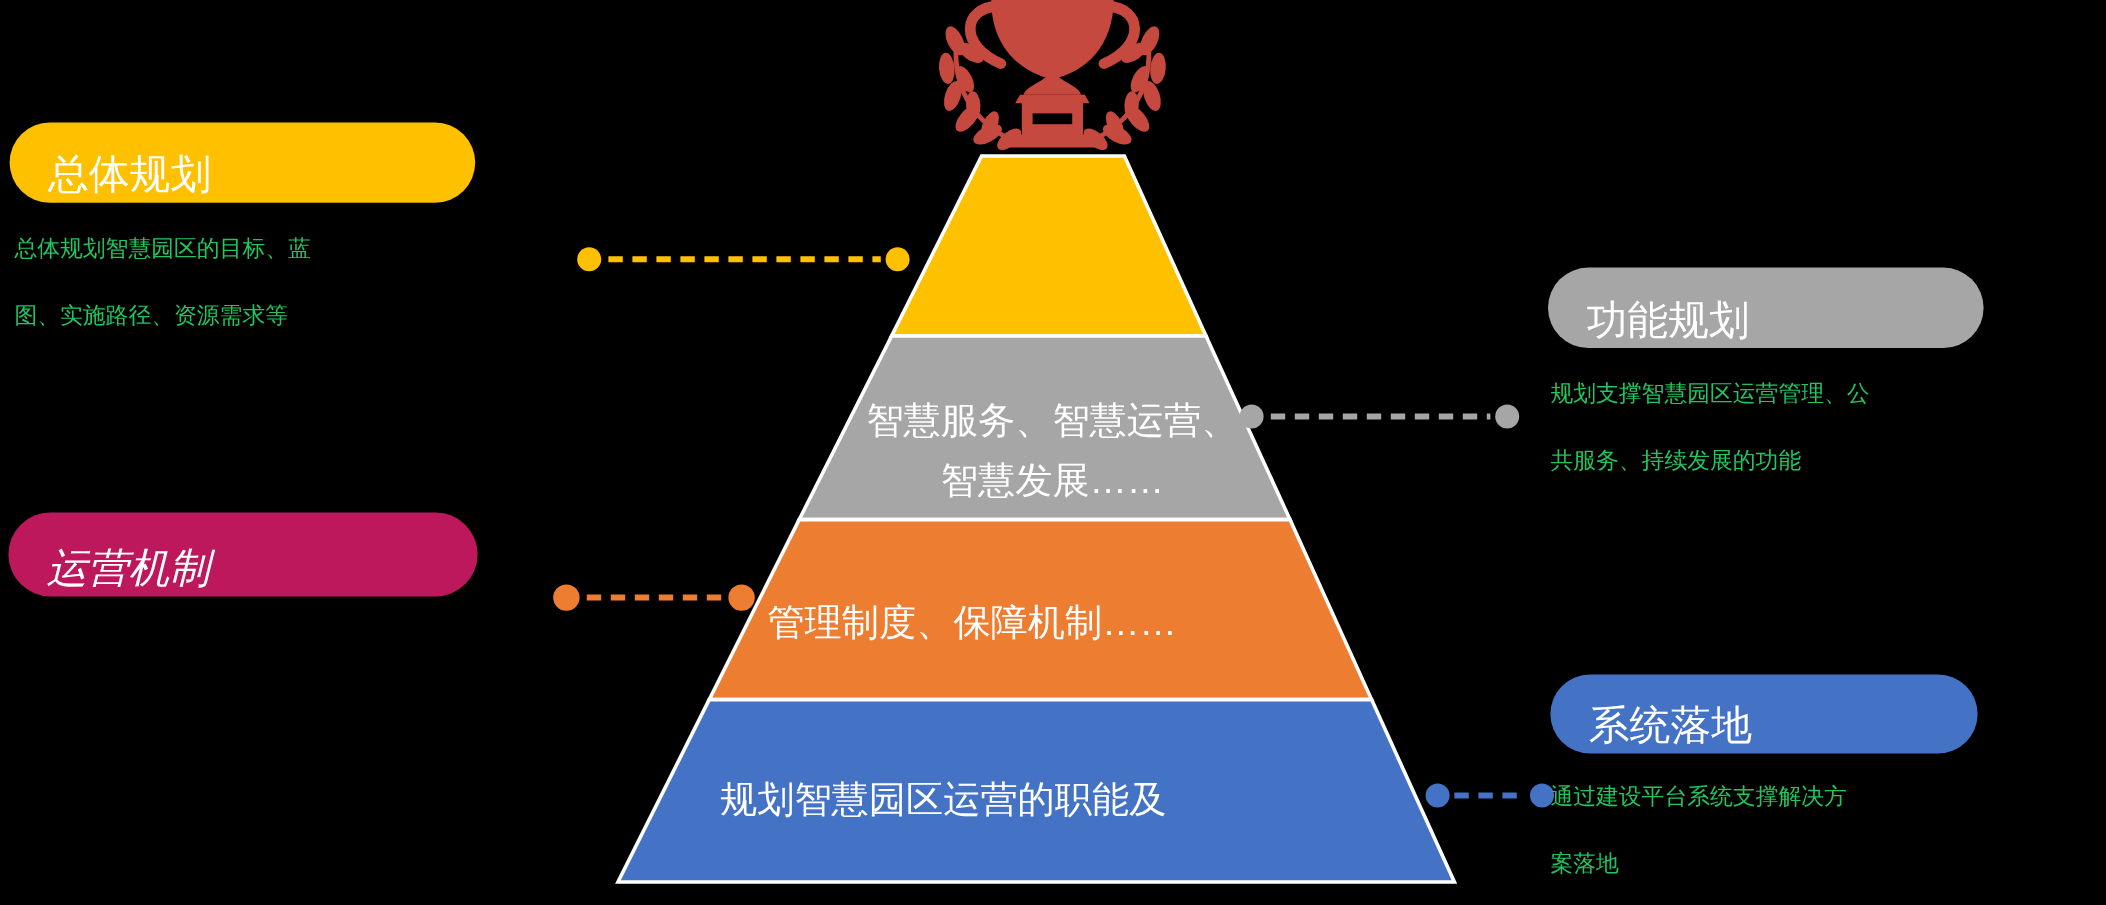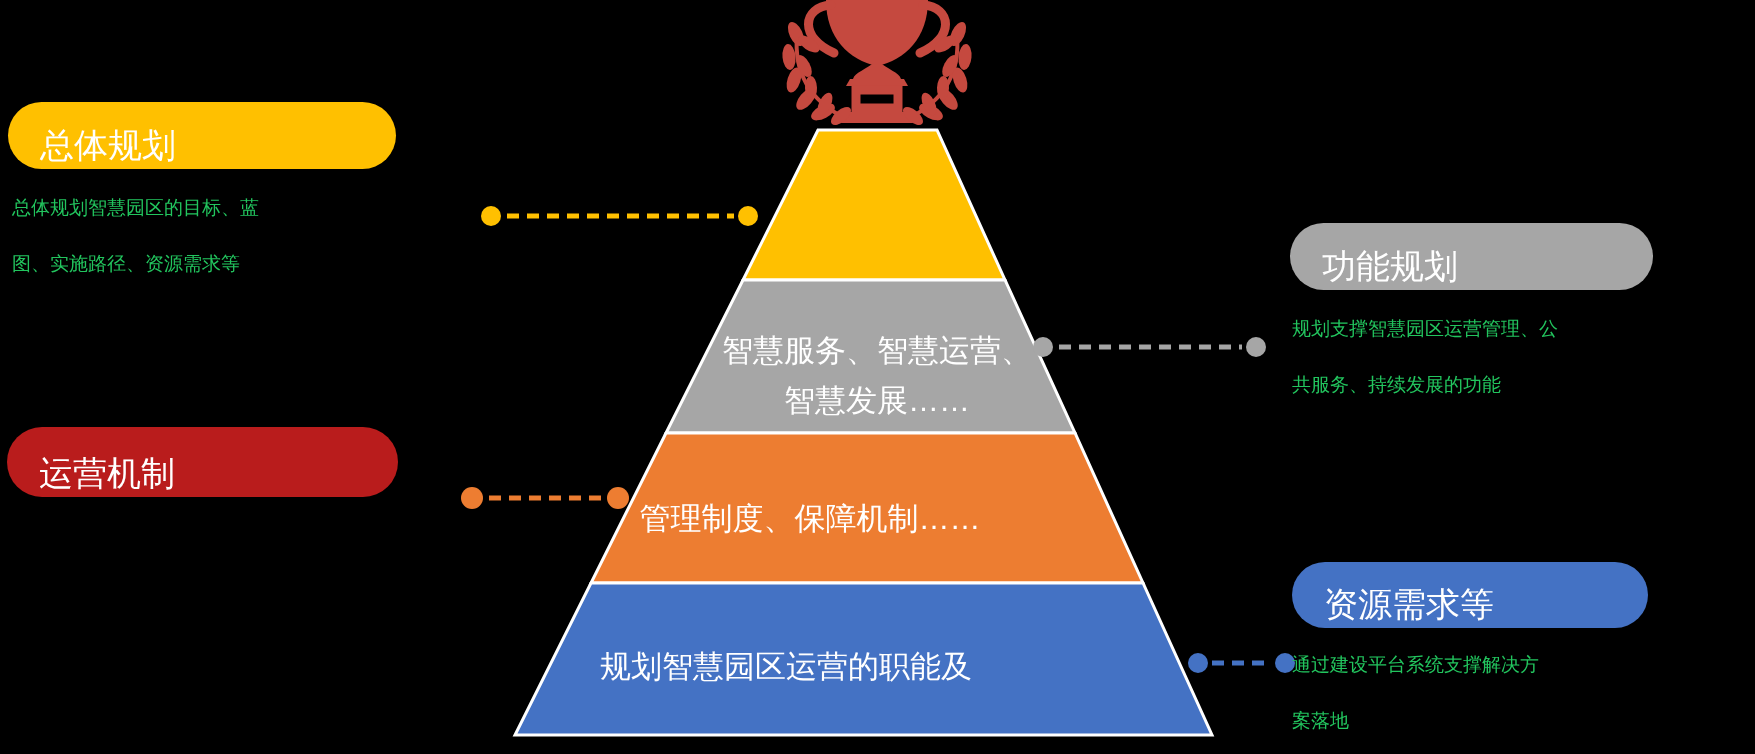--- a/index.html
+++ b/index.html
@@ -29,21 +29,21 @@
     position:absolute;
     border-radius:35px;
     color:#ffffff;
     font-size:34px;
     display:flex; align-items:flex-end;
     padding-left:32px;
     box-sizing:border-box;
   }
   .pill-yellow { background:#FFC000; }
   .pill-gray   { background:#A6A6A6; }
-  .pill-orange { background:#b91c1c; }
+  .pill-orange { background:#be185d;font-style:italic; }
   .pill-blue   { background:#4472C4; }
 
   
   .desc {
     position:absolute;
     color:#22c55e;
     font-size:19px;
     font-weight:normal;
     line-height:56px;
     white-space:pre-line;
@@ -152,18 +152,18 @@
     <span>功能规划</span>
   </div>
   <div class="desc" style="left:1292px; top:301px; width:475px;">规划支撑智慧园区运营管理、公
 共服务、持续发展的功能</div>
 
   <div class="pill pill-orange" style="left:7px; top:427px; width:391px; height:70px;">
     <span>运营机制</span>
   </div>
 
   <div class="pill pill-blue" style="left:1292px; top:562px; width:356px; height:66px;">
-    <span>资源需求等</span>
+    <span>系统落地</span>
   </div>
   <div class="desc" style="left:1292px; top:637px; width:475px;">通过建设平台系统支撑解决方
 案落地</div>
 
 </div>
 
 </body></html>

